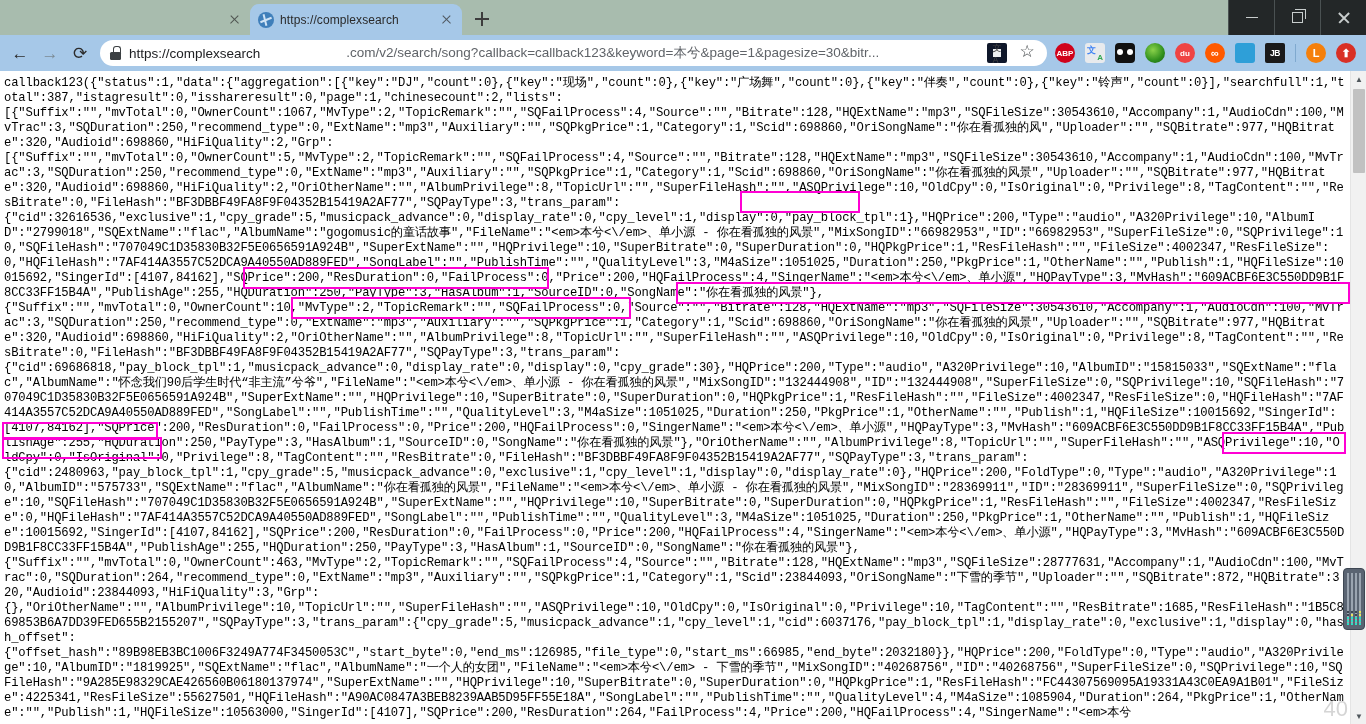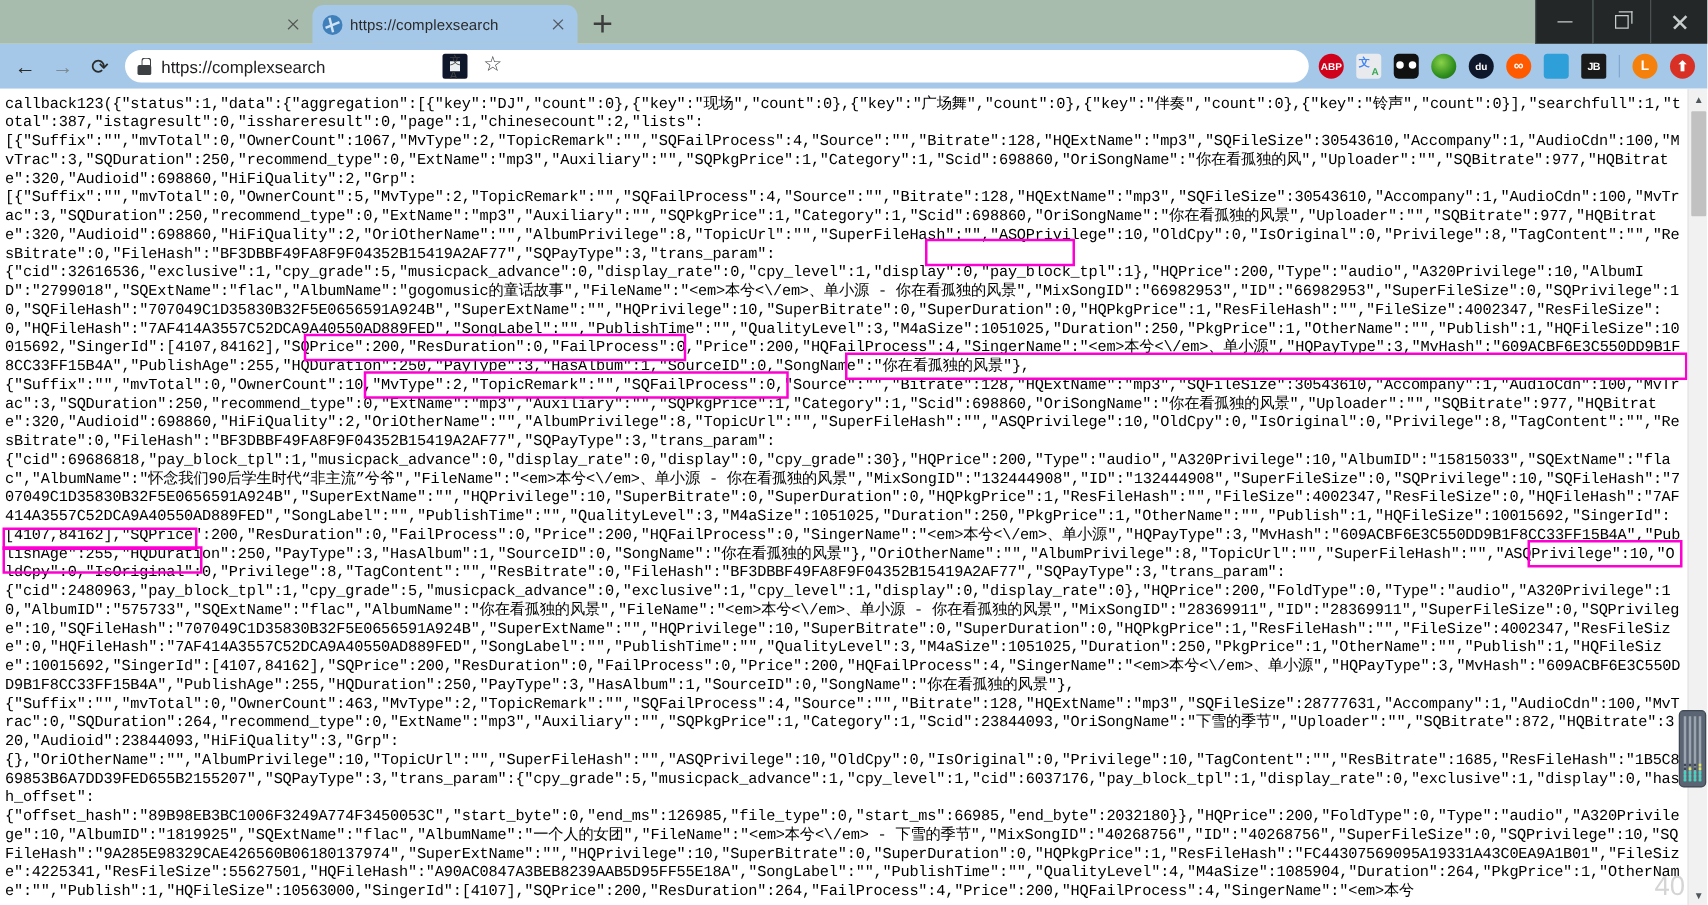--- a/index.html
+++ b/index.html
@@ -222,21 +222,21 @@
   .ext.eyes::before, .ext.eyes::after {
     content: ""; position: absolute; top: 6px;
     width: 6px; height: 6px; border-radius: 50%; background: #fff;
   }
   .ext.eyes::before { left: 2px; }
   .ext.eyes::after { right: 2px; }
   .ext.idm {
     background: radial-gradient(circle at 40% 35%, #8ad24a 0%, #2f8f1d 60%, #1c5e10 100%);
     border-radius: 50%;
   }
-  .ext.baidu { background: #0f172a; border-radius: 10px; font-size: 8px; }
+  .ext.baidu { background: #ef4444; border-radius: 10px; font-size: 8px; }
   .ext.infinity {
     background: #ff5a00; border-radius: 50%; position: relative;
     font-size: 11px;
   }
   .ext.blue { background: #2e9fd8; border-radius: 3px; }
   .ext.jb { background: #1a1a1a; border-radius: 2px; font-size: 8.5px; letter-spacing: -0.5px; }
   .ext-sep { width: 1px; height: 18px; background: #7fa9cf; }
   .ext.avatar { background: #f5800c; border-radius: 50%; font-size: 11px; }
   .ext.update { background: #d93025; border-radius: 50%; font-size: 11px; }
 
@@ -344,20 +344,21 @@
 
   <div class="toolbar">
     <div class="navbtn">←</div>
     <div class="navbtn disabled">→</div>
     <div class="navbtn">⟳</div>
 
     <div class="omnibox">
       <span class="lock"></span>
       <span class="url-strong">https://complexsearch</span>
       <span class="url-gap"></span>
+      <span class="url-rest">.com/v2/search/song?callback=callback123&amp;keyword=本兮&amp;page=1&amp;pagesize=30&amp;bitr...</span>
       <span class="omni-right">
         <span class="ico translate-ico">文A</span>
         <span class="ico star-ico">☆</span>
       </span>
     </div>
 
     <div class="ext-area">
       <span class="ext abp">ABP</span>
       <span class="ext gtrans"></span>
       <span class="ext eyes"></span>

